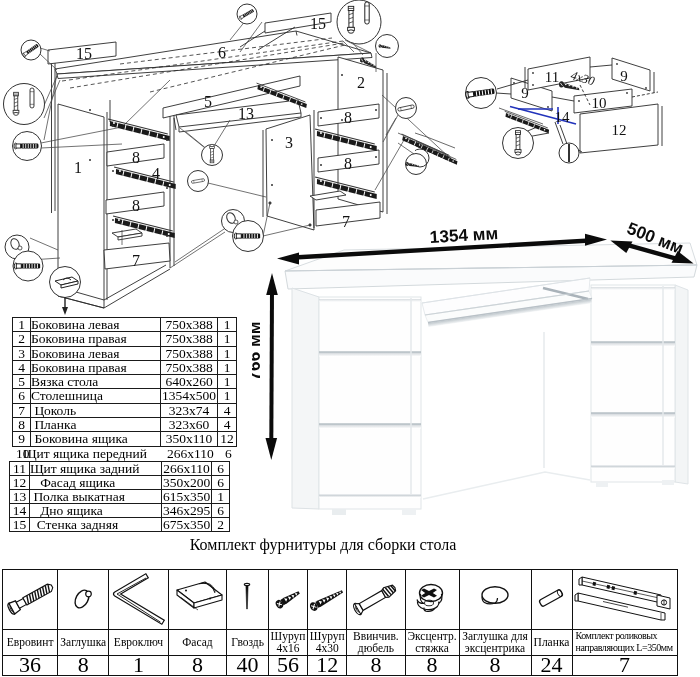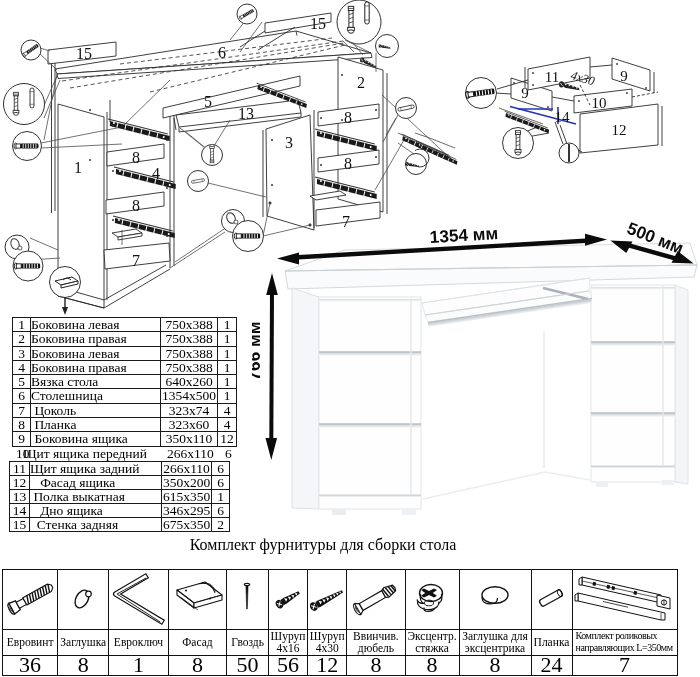--- a/index.html
+++ b/index.html
@@ -733,21 +733,21 @@
 <td class="lb">Эксцентр.<br>стяжка</td>
 <td class="lb">Заглушка для<br>эксцентрика</td>
 <td class="lb">Планка</td>
 <td class="lb" style="text-align:left;padding-left:3px;font-size:10px;letter-spacing:-0.45px;white-space:nowrap">Комплект роликовых<br>направляющих L=350мм</td>
 </tr>
 <tr>
 <td class="qt">36</td>
         <td class="qt">8</td>
         <td class="qt">1</td>
         <td class="qt">8</td>
-        <td class="qt">50</td>
+        <td class="qt">40</td>
         <td class="qt">56</td>
         <td class="qt">12</td>
         <td class="qt">8</td>
         <td class="qt">8</td>
         <td class="qt">8</td>
         <td class="qt">24</td>
         <td class="qt">7</td>
 </tr>
 </tbody>
   </table>

